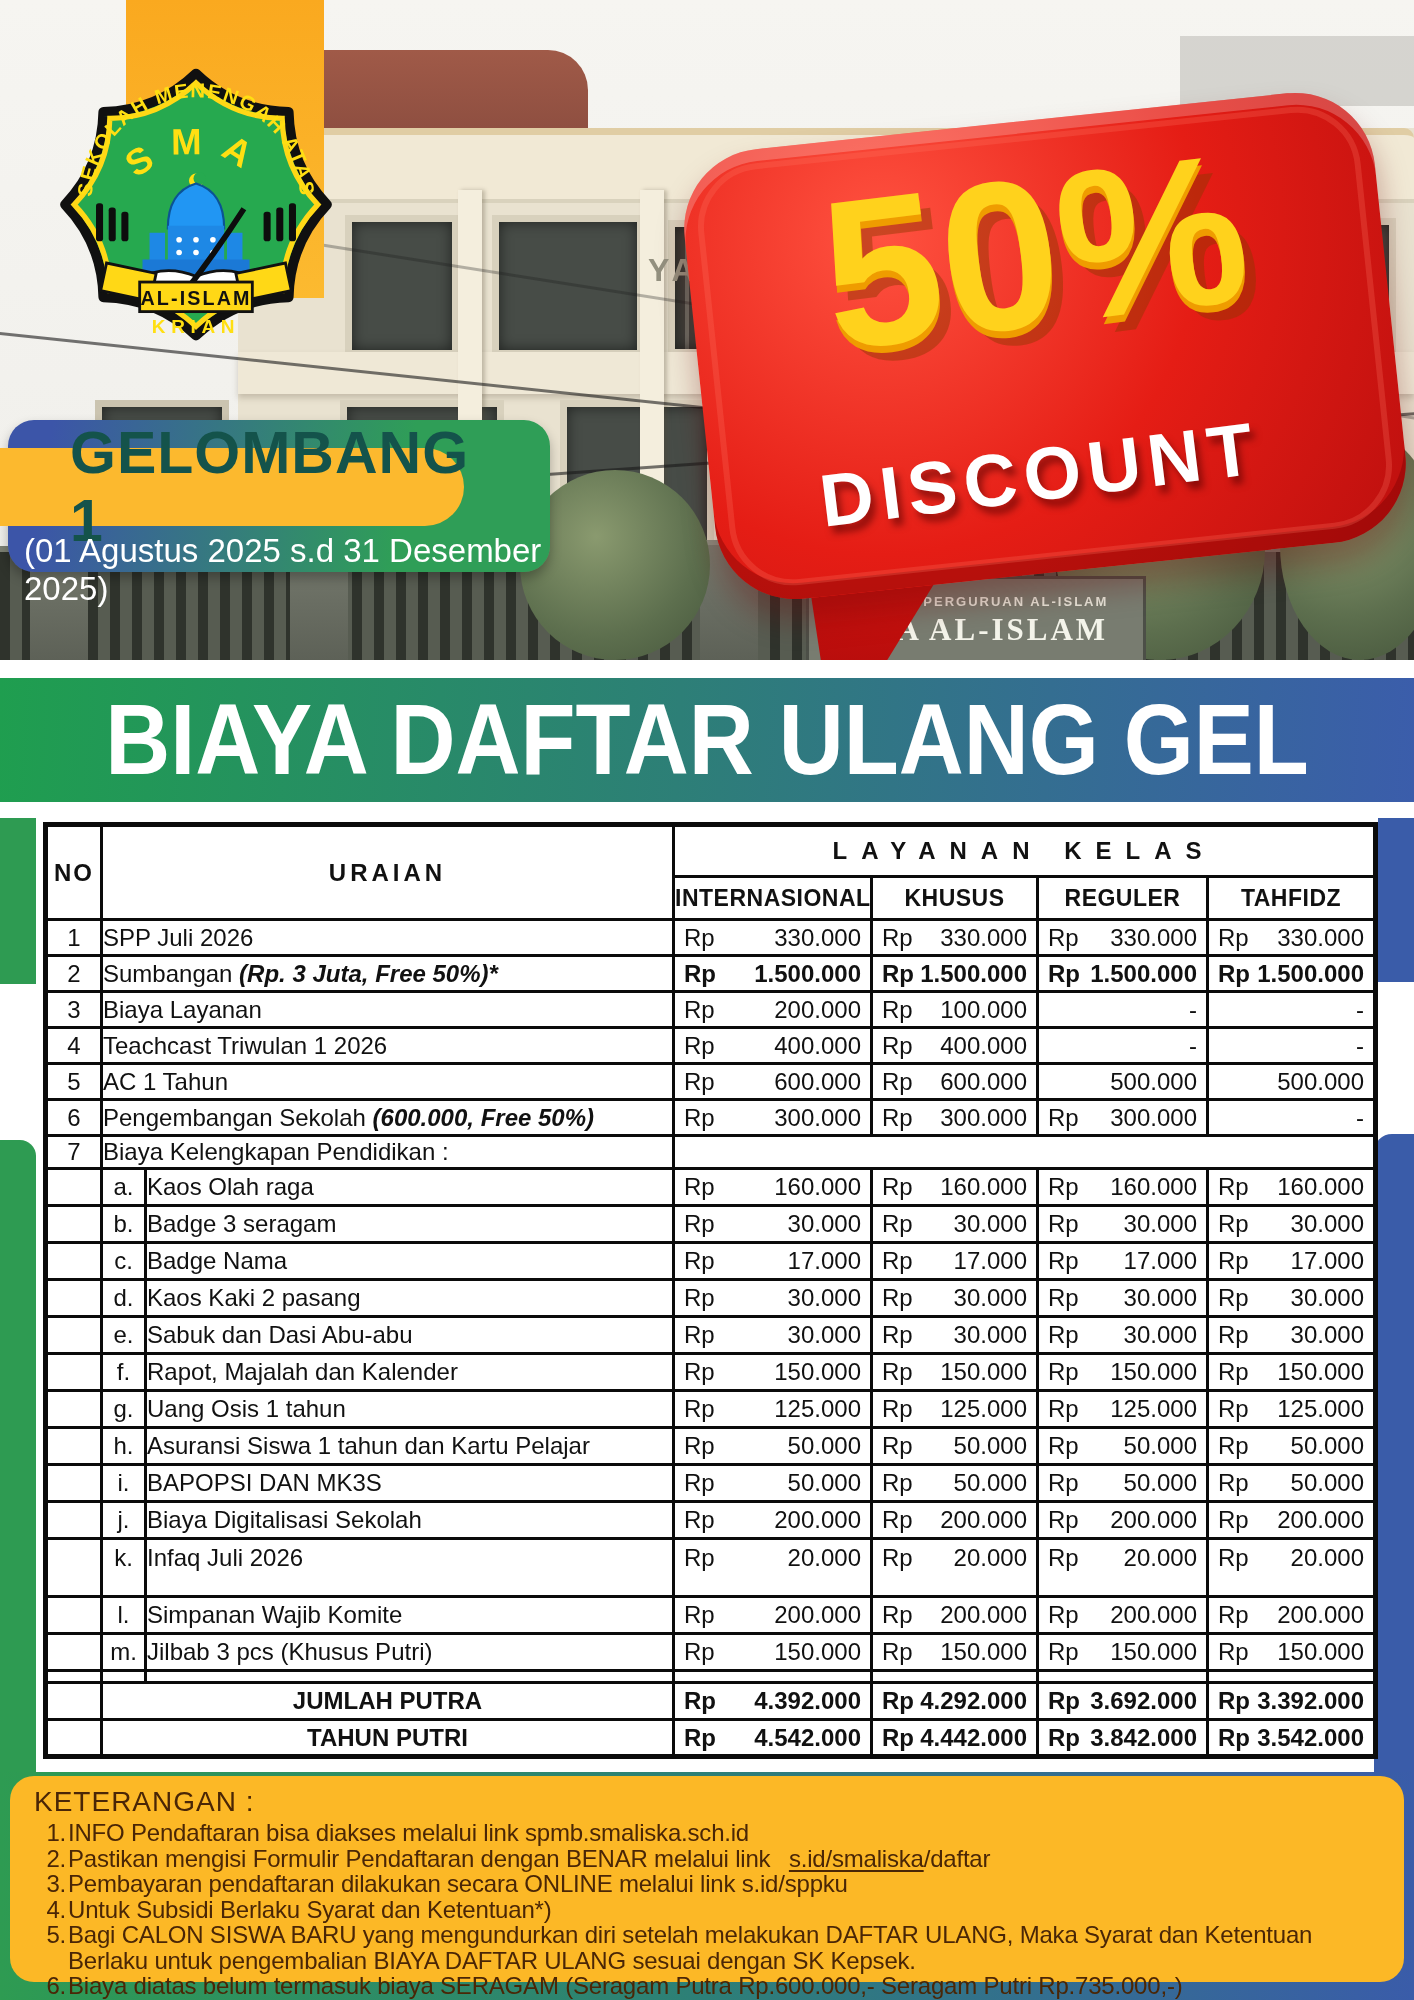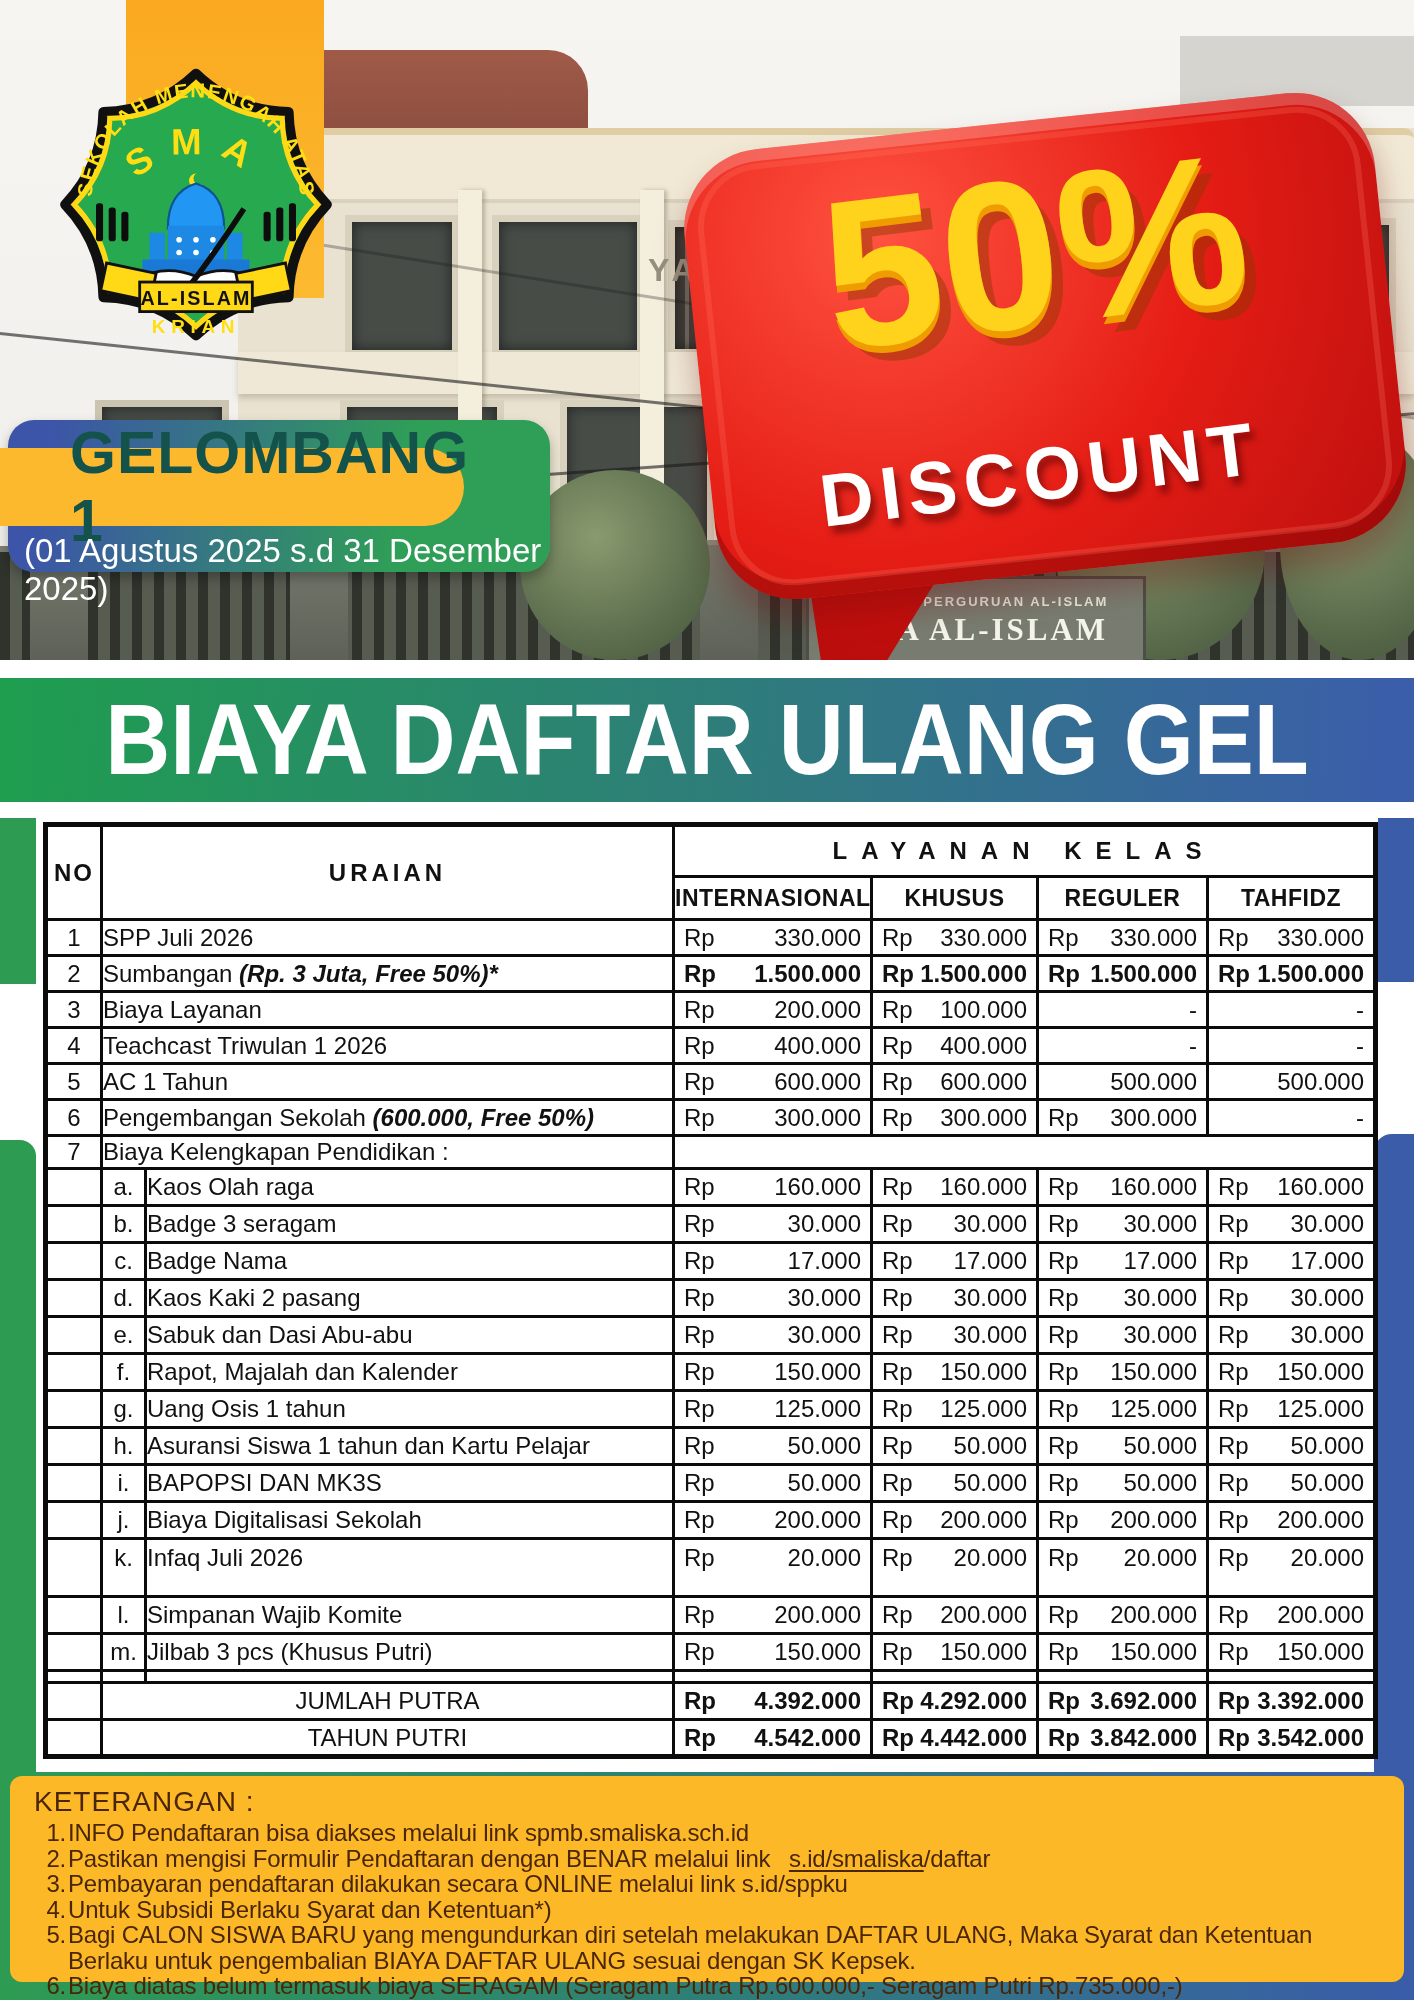--- a/index.html
+++ b/index.html
@@ -73,26 +73,26 @@
   tr.rsp{height:12px;} tr.rtot{height:37px;}
   td.c-no{text-align:center;}
   td.c-letter{text-align:center;}
   td.c-label{padding-left:7px;text-align:left;}
   td.c-label .em{font-weight:700;font-style:italic;}
   td.c-label .bd{font-weight:400;}
   td.c-val .v{display:flex;justify-content:space-between;padding:0 9px;}
   td.vb{font-weight:700;}
   tr.rk td{vertical-align:top;}
   tr.rk td .v, tr.rk td.c-label, tr.rk td.c-letter{padding-top:4px;}
-  tr.rtot td.c-label{text-align:center;font-weight:400;padding-left:0;}
+  tr.rtot td.c-label{text-align:center;font-weight:700;padding-left:0;}
   tr.rtot td.c-val{font-weight:700;}
 
   
   .footer{position:absolute;left:0;top:1772px;width:1414px;height:228px;background:linear-gradient(90deg,#2e9b52,#2d7f77 50%,#3a5ca9);}
-  .notes-box{position:absolute;left:10px;top:4px;width:1394px;height:206px;box-sizing:border-box;background:#fcb826;border-radius:12px;padding:10px 24px;color:#4a2606;}
+  .notes-box{position:absolute;left:10px;top:4px;width:1394px;height:206px;box-sizing:border-box;background:#fcb826;border-radius:24px;padding:10px 24px;color:#4a2606;}
   .notes-box h3{margin:0 0 2px;font-size:28px;font-weight:400;letter-spacing:1px;}
   ol.notes{margin:0;padding:0;list-style:none;}
   ol.notes li{display:flex;font-size:24px;line-height:25.5px;letter-spacing:-.2px;}
   ol.notes li .n{flex:0 0 34px;text-align:right;padding-right:2px;box-sizing:border-box;}
   ol.notes li .t{flex:1;white-space:normal;}
   ol.notes li .t u{text-underline-offset:3px;margin-left:12px;}
 </style>
 </head>
 <body>
 

